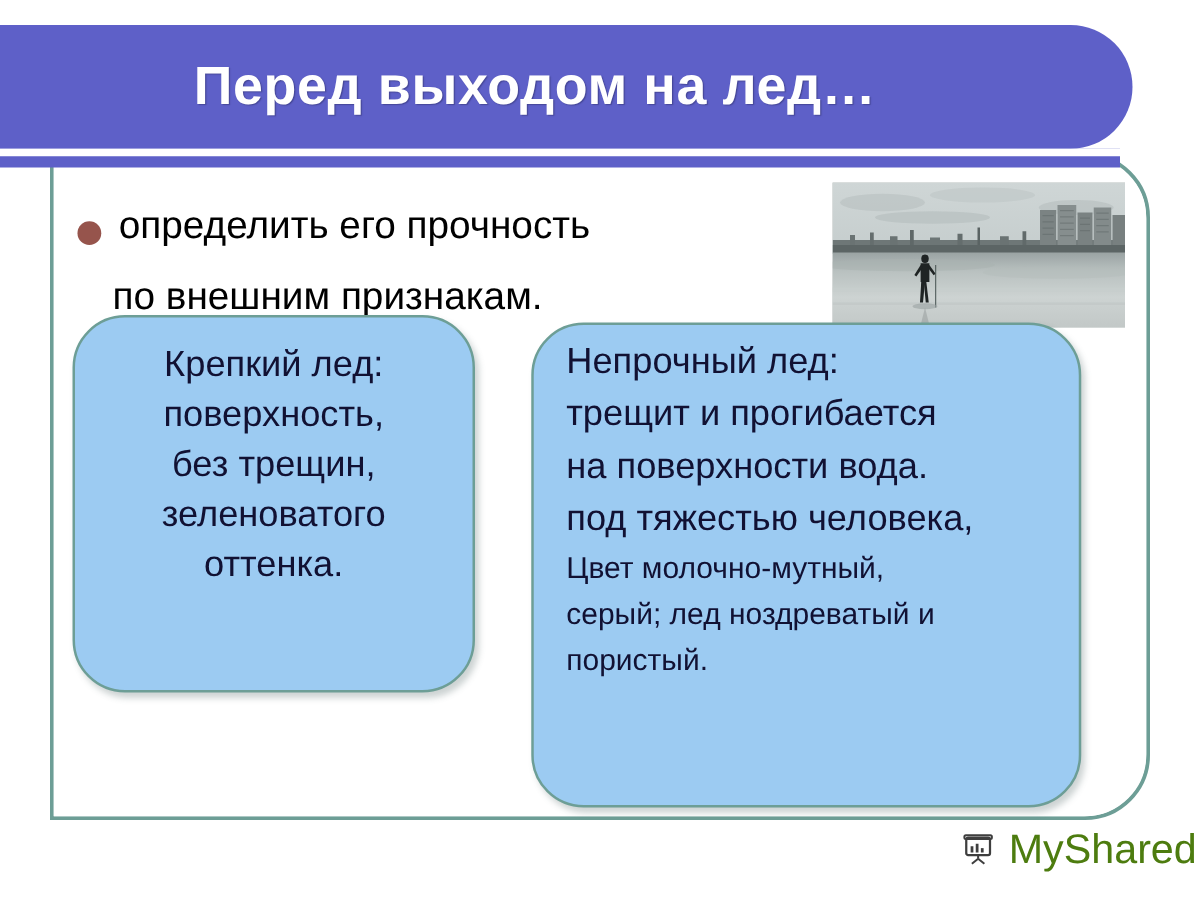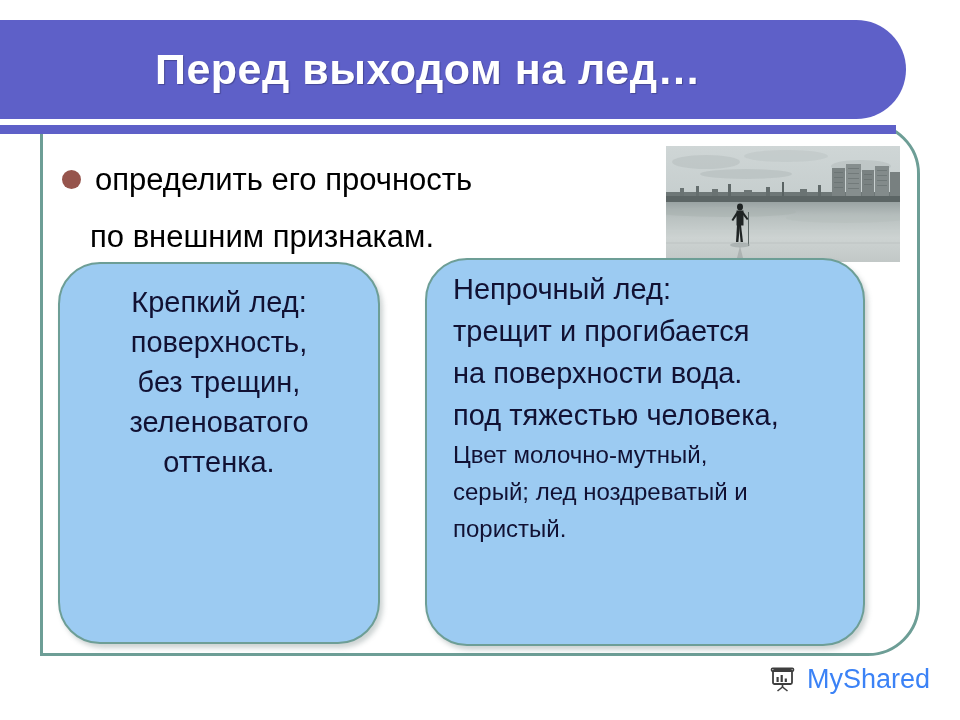--- a/index.html
+++ b/index.html
@@ -99,21 +99,21 @@
   
   .bullet-block {
     position: absolute;
     left: 62px;
     top: 158px;
     width: 600px;
     z-index: 10;
   }
   .bullet-row {
     display: flex;
-    align-items: flex-start;
+    align-items: center;
   }
   .bullet-dot {
     width: 19px;
     height: 19px;
     border-radius: 50%;
     background: #96544c;
     margin-top: 12px;
     margin-right: 14px;
     flex: 0 0 auto;
   }
@@ -150,23 +150,23 @@
     position: absolute;
     background: #9ccbf2;
     border: 2px solid #6d9e96;
     border-radius: 42px;
     box-sizing: border-box;
     z-index: 12;
     box-shadow: 3px 4px 5px rgba(90,110,110,0.30);
   }
   .box-left {
     left: 58px;
-    top: 262px;
+    top: 252px;
     width: 322px;
-    height: 382px;
+    height: 302px;
     padding: 18px 14px 14px 14px;
     text-align: center;
   }
   .box-right {
     left: 425px;
     top: 258px;
     width: 440px;
     height: 388px;
     padding: 8px 20px 14px 26px;
     text-align: left;
@@ -199,22 +199,22 @@
     align-items: center;
     z-index: 20;
   }
   .watermark-icon {
     width: 30px;
     height: 30px;
     margin-right: 9px;
     flex: 0 0 auto;
   }
   .watermark-text {
-    font-size: 27px;
-    color: #3b82f6;
+    font-size: 33px;
+    color: #4d7c0f;
     letter-spacing: 0px;
     line-height: 30px;
   }
 </style>
 </head>
 <body>
 
 <div id="slide">
 
   <div class="frame-border"></div>

